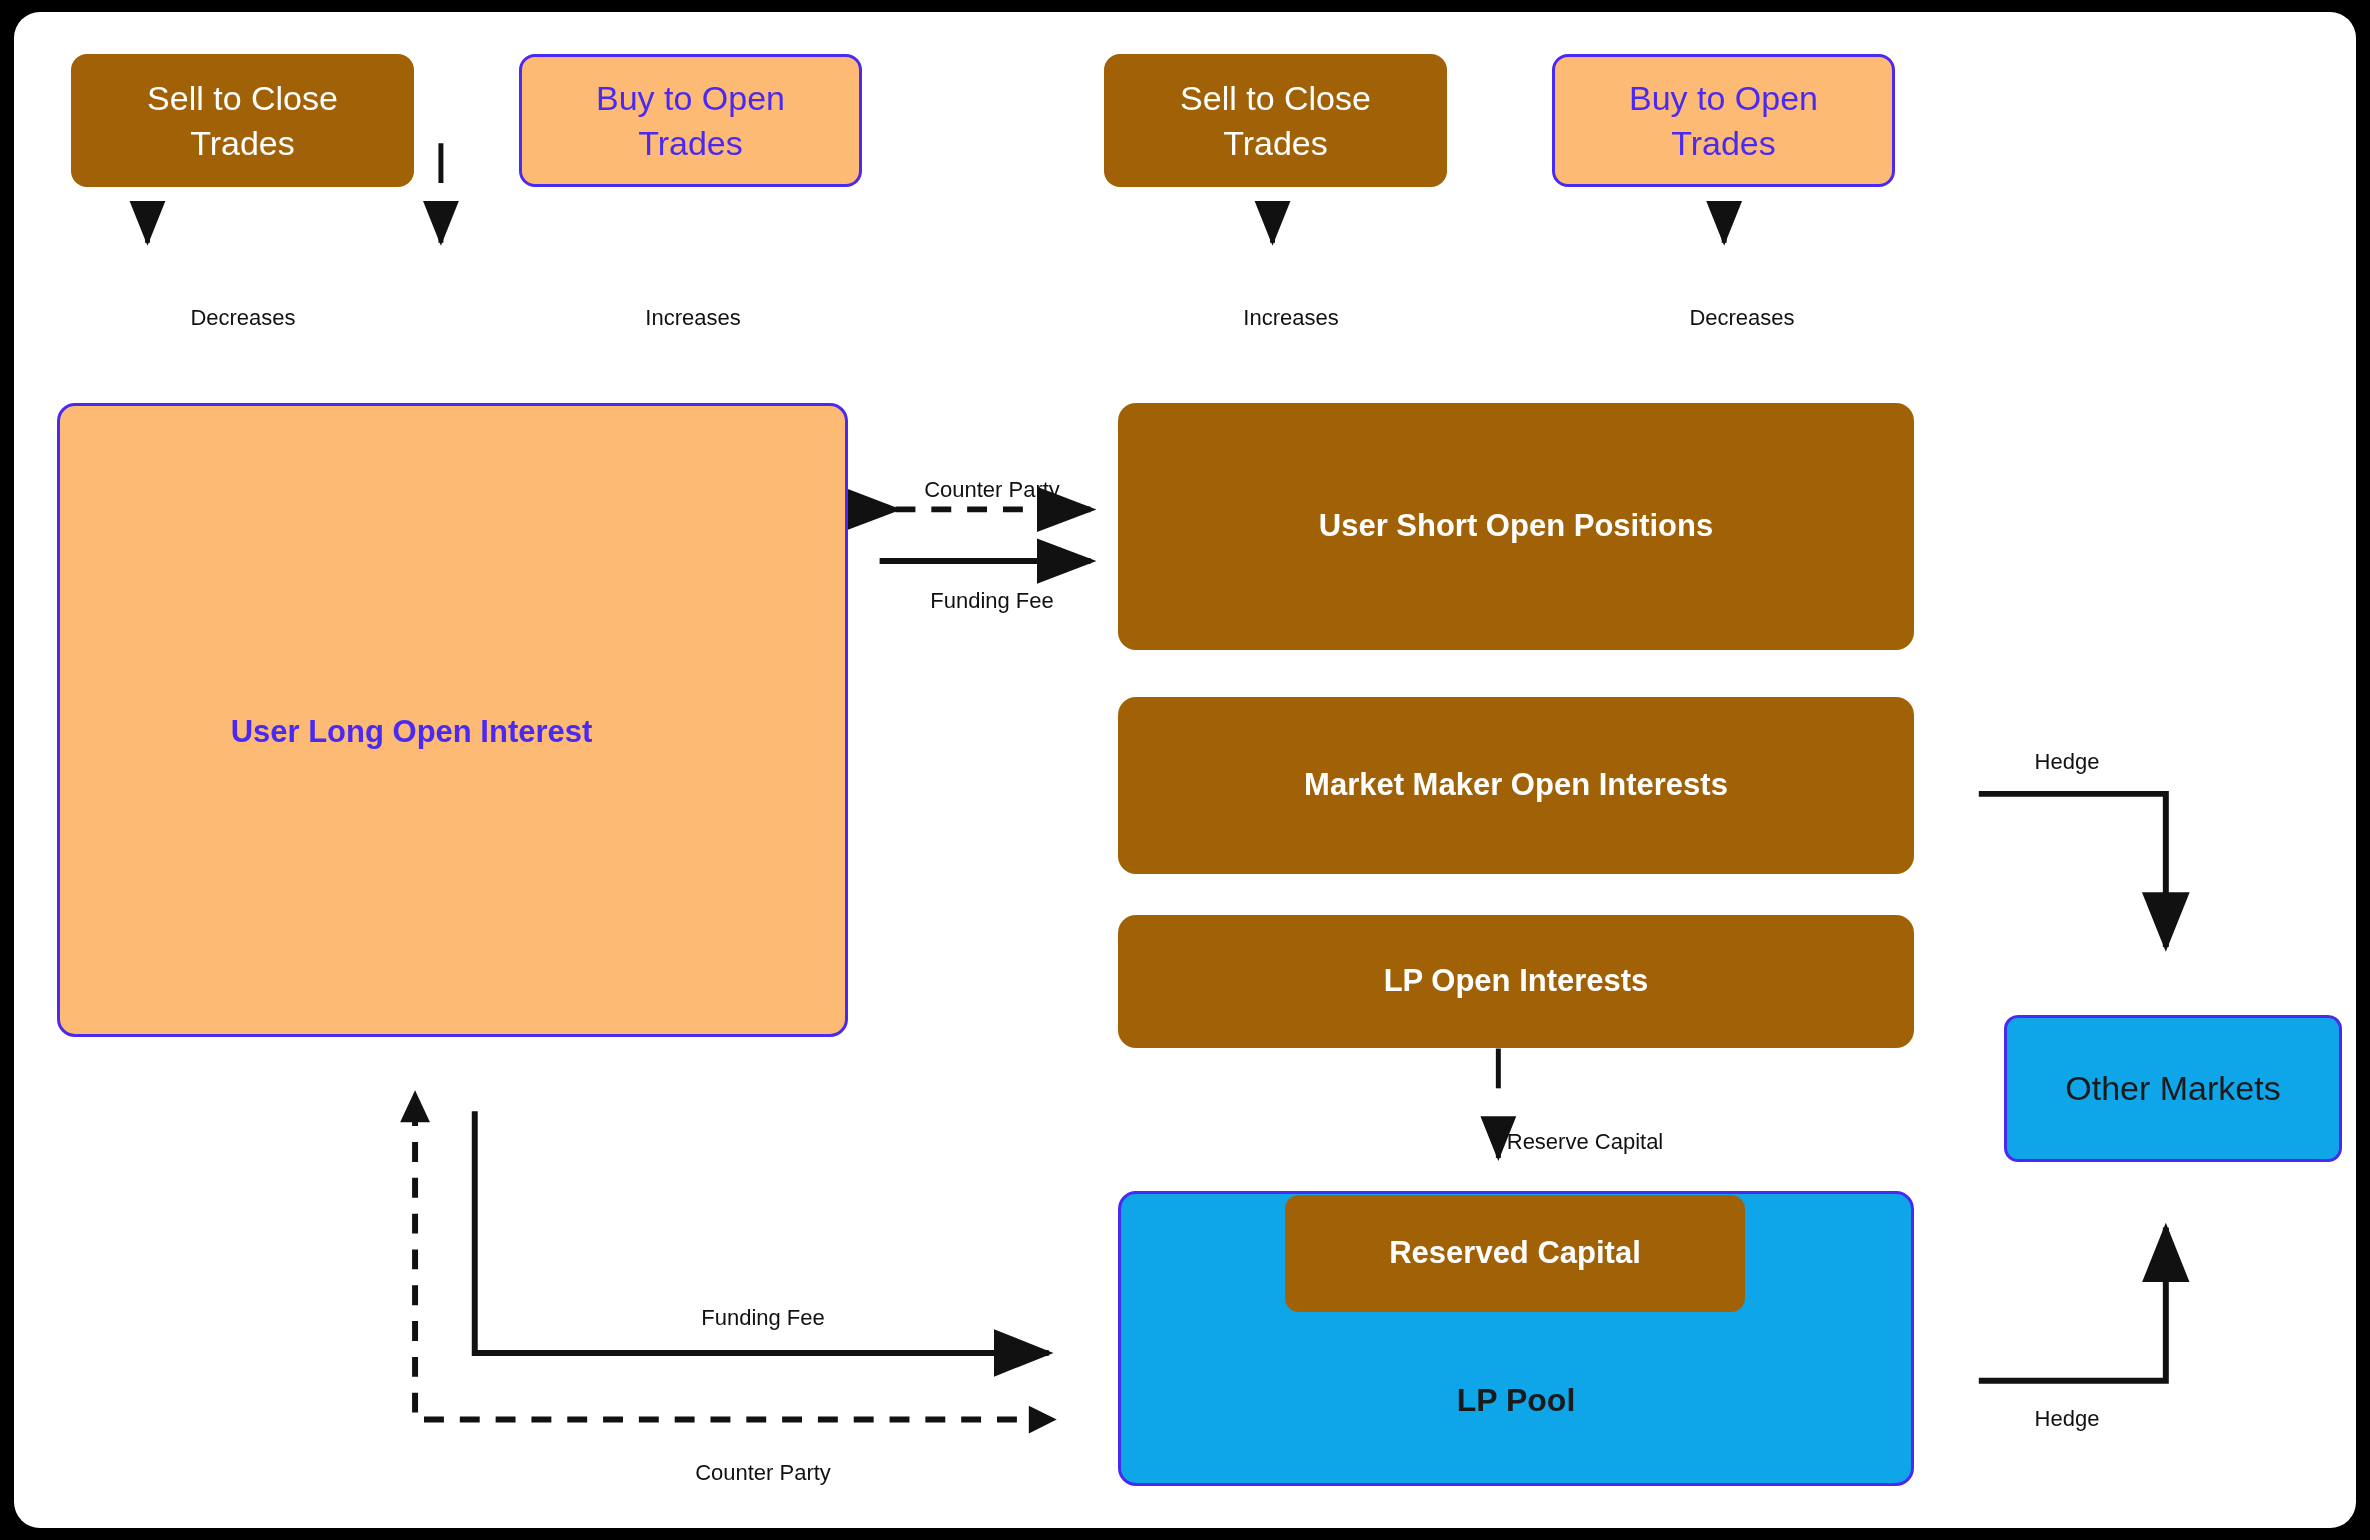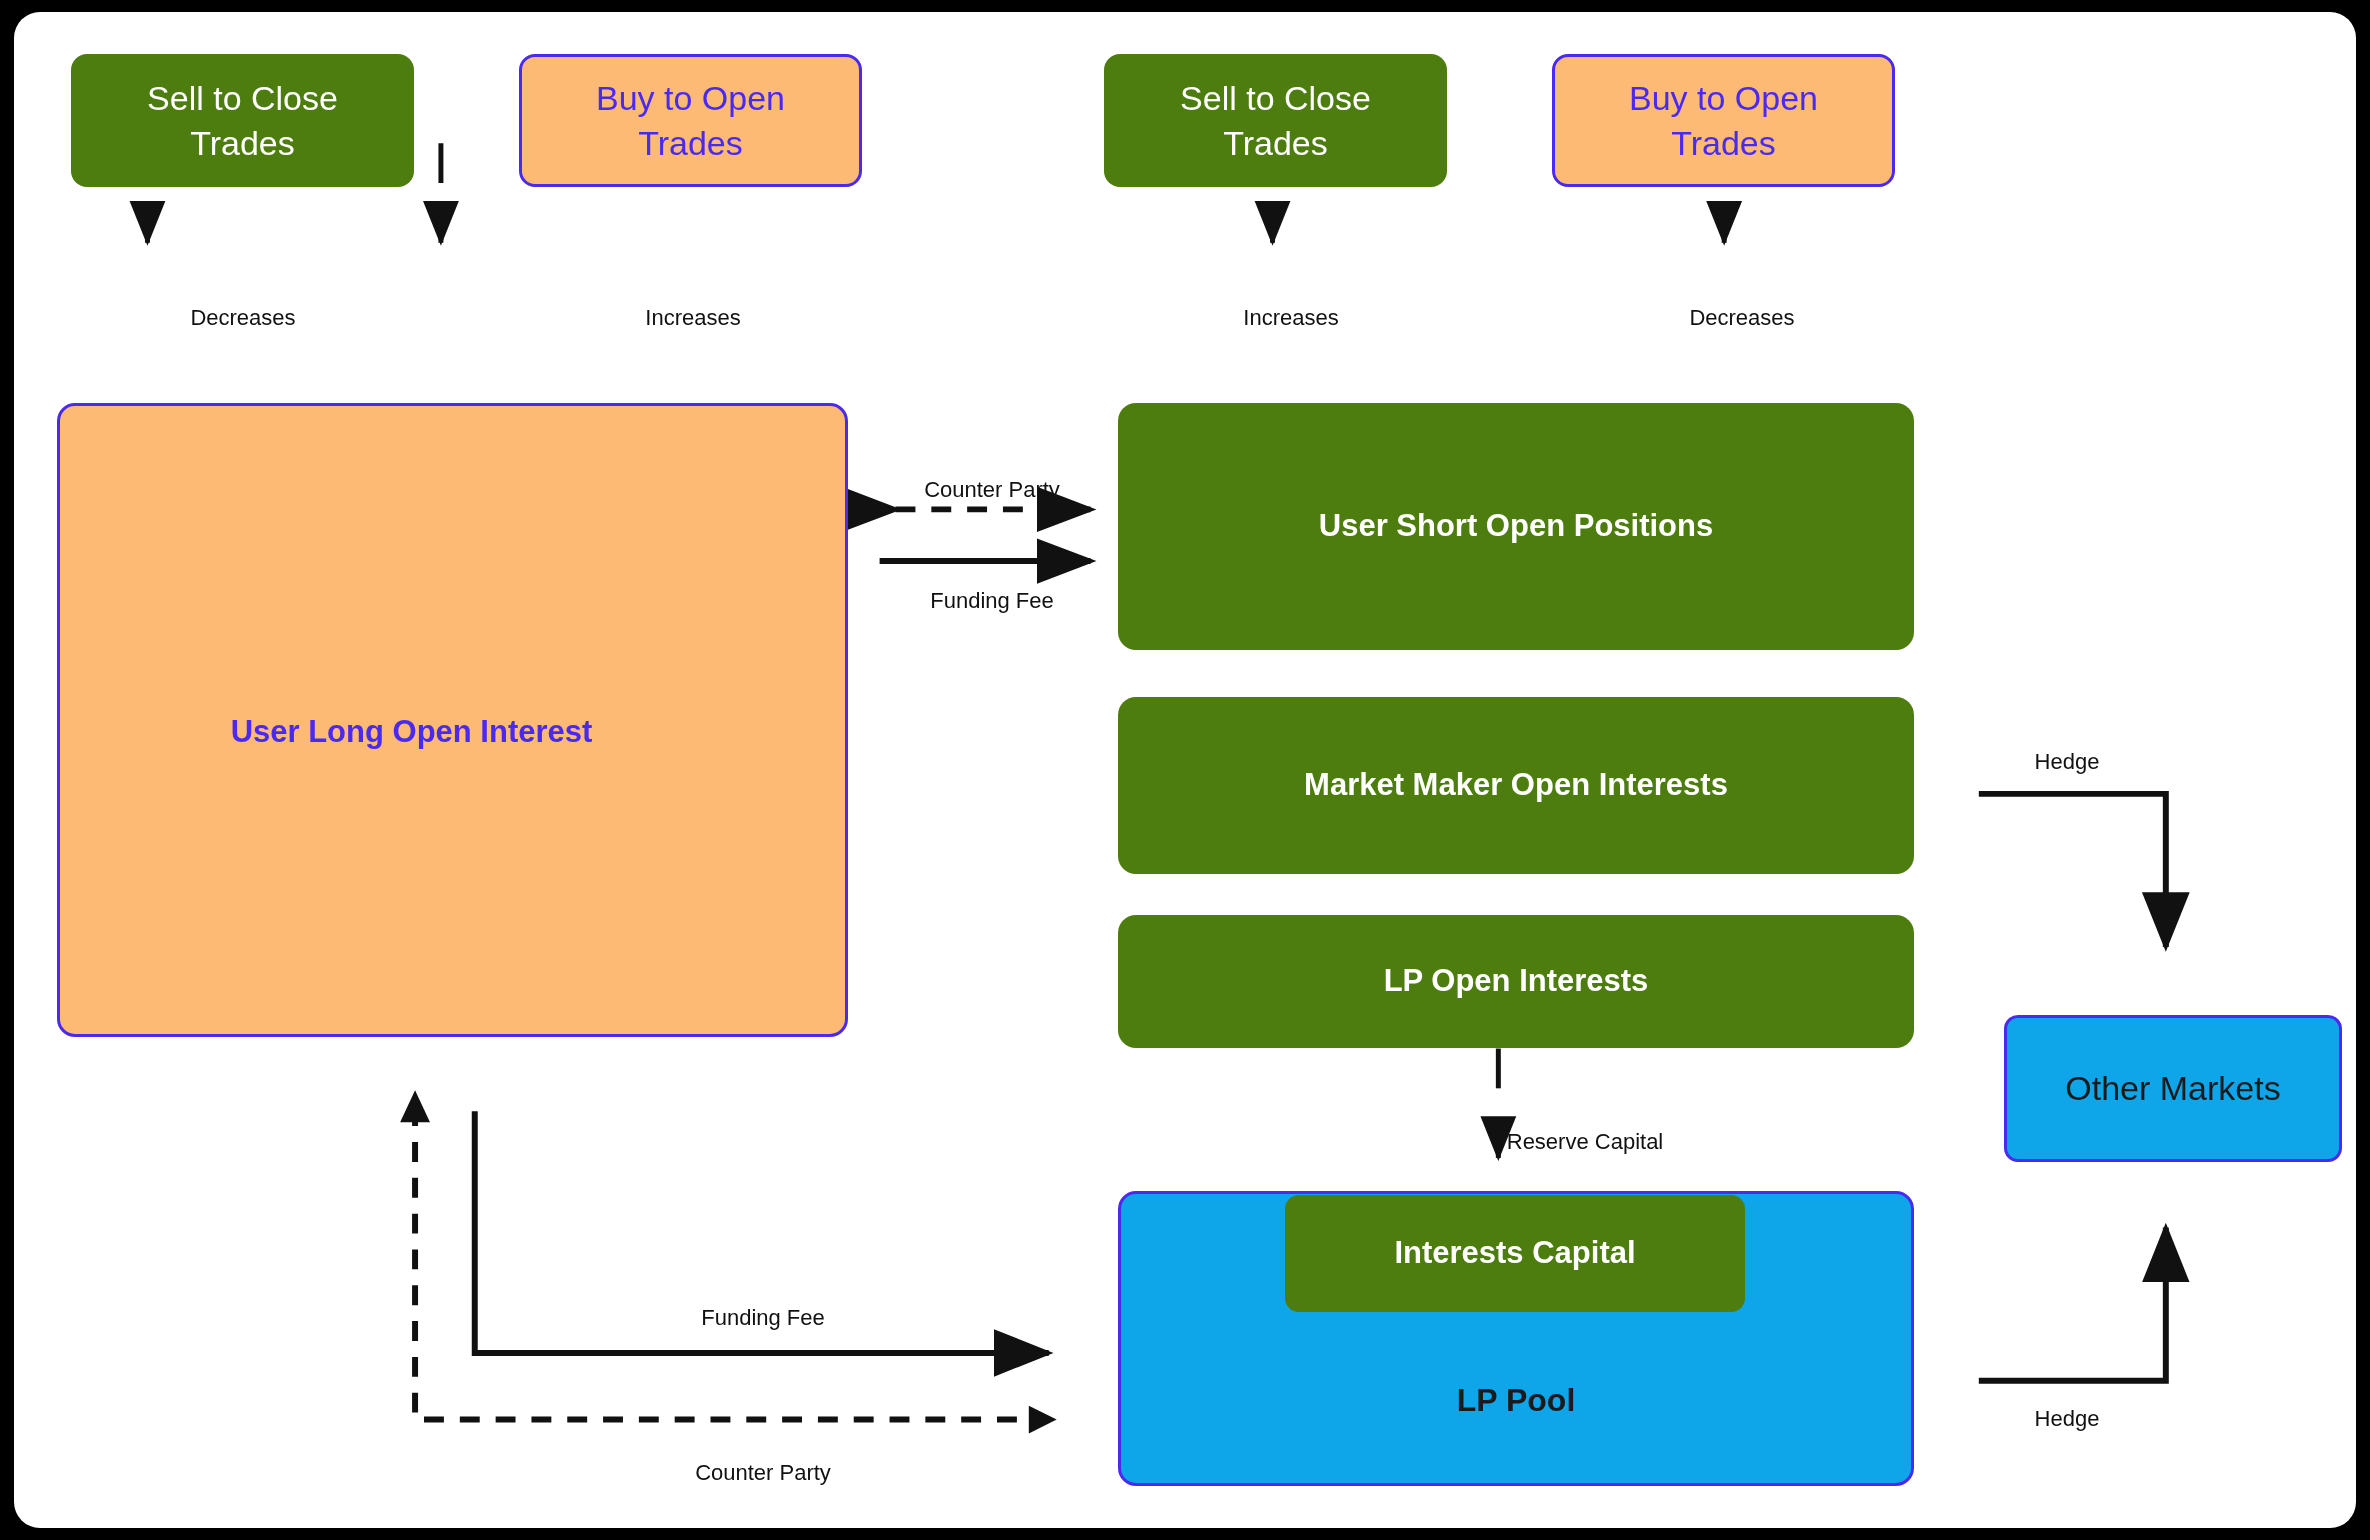--- a/index.html
+++ b/index.html
@@ -27,21 +27,21 @@
     position: absolute;
     box-sizing: border-box;
     display: flex;
     align-items: center;
     justify-content: center;
     text-align: center;
     border-radius: 14px;
     line-height: 1.32;
   }
   .node.filled {
-    background: #4d7c0f;
+    background: #a16207;
     color: #ffffff;
   }
   .node.outline {
     background: #fdba74;
     border: 3px solid #4a2af0;
     color: #4a2af0;
   }
   .node.outline-black {
     background: #0ea5e9;
     border: 3px solid #4a2af0;
@@ -178,21 +178,21 @@
   <div class="node outline-black big-box" style="left:1104px; top:1179px; width:796px; height:295px; border-radius:18px;
               align-items:flex-end; padding-bottom:62px; font-size:32px;">
     <span class="lbl">LP Pool</span>
   </div>
 
   <div class="node filled big-box" style="left:1104px; top:903px; width:796px; height:133px; border-radius:18px;">
     <span class="lbl">LP Open Interests</span>
   </div>
 
   <div class="node filled big-box" style="left:1271px; top:1183px; width:460px; height:117px; border-radius:14px; font-size:31px;">
-    <span class="lbl">Interests Capital</span>
+    <span class="lbl">Reserved Capital</span>
   </div>
 
   <div class="node outline-black" style="left:1990px; top:1003px; width:338px; height:147px; border-radius:14px; font-size:34px;">
     <span class="lbl">Other Markets</span>
   </div>
 
   <div class="edge-label c" style="left:229px; top:295px;">Decreases</div>
   <div class="edge-label c" style="left:679px; top:295px;">Increases</div>
   <div class="edge-label c" style="left:1277px; top:295px;">Increases</div>
   <div class="edge-label c" style="left:1728px; top:295px;">Decreases</div>

